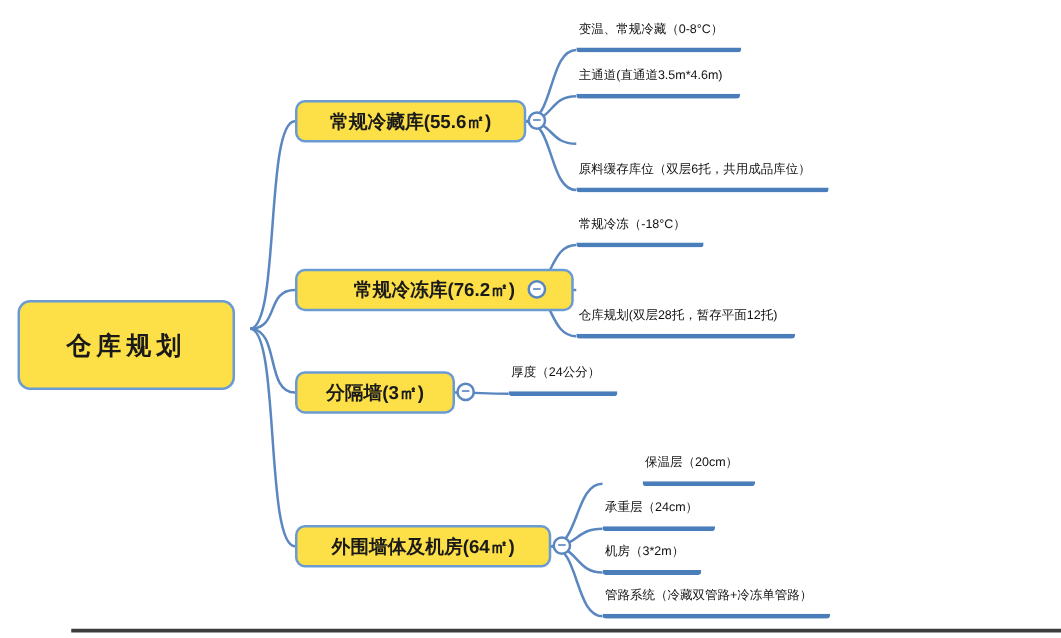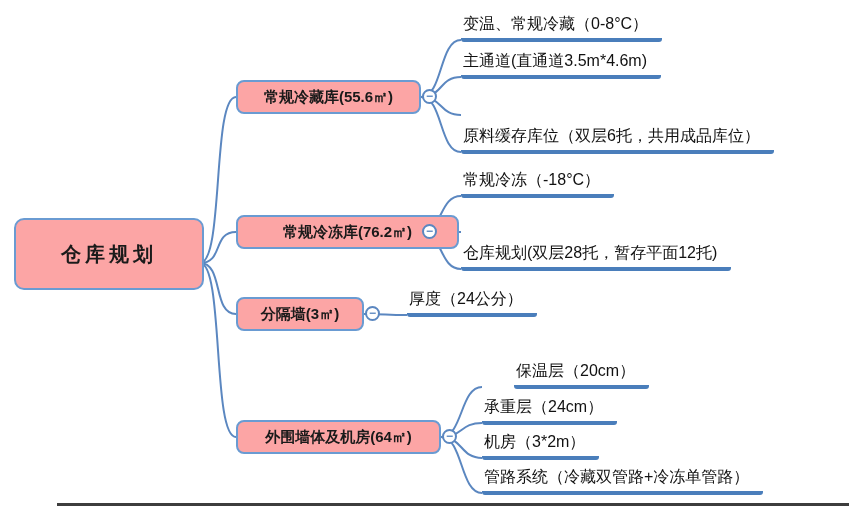--- a/index.html
+++ b/index.html
@@ -14,46 +14,46 @@
   }
   svg.connectors {
     position: absolute;
     left: 0; top: 0;
     width: 849px; height: 510px;
     pointer-events: none;
   }
   .node {
     position: absolute;
     box-sizing: border-box;
-    background: #fca5a5;
+    background: #fde047;
     border: 2px solid #6a9bd2;
     display: flex;
     align-items: center;
     justify-content: center;
     white-space: nowrap;
   }
   .root {
-    left: 14px; top: 218px;
-    width: 190px; height: 72px;
+    left: 14px; top: 240px;
+    width: 174px; height: 72px;
     border-radius: 10px;
     font-size: 20px;
     font-weight: bold;
     letter-spacing: 4px;
     color: #1a1a1a;
   }
   .branch {
     height: 34px;
     border-radius: 8px;
     font-size: 15px;
     font-weight: bold;
     color: #1a1a1a;
   }
   .leaf {
     position: absolute;
-    font-size: 16px;
+    font-size: 10px;
     line-height: 18px;
     white-space: nowrap;
     color: #111111;
     padding: 0 14px 5px 2px;
     border-bottom: 4px solid #4a7ebb;
     border-radius: 0 0 3px 3px;
   }
   .collapse {
     position: absolute;
     box-sizing: border-box;

